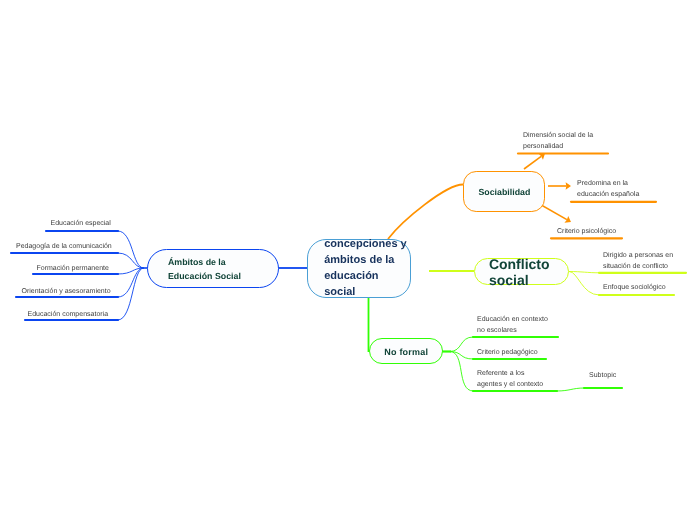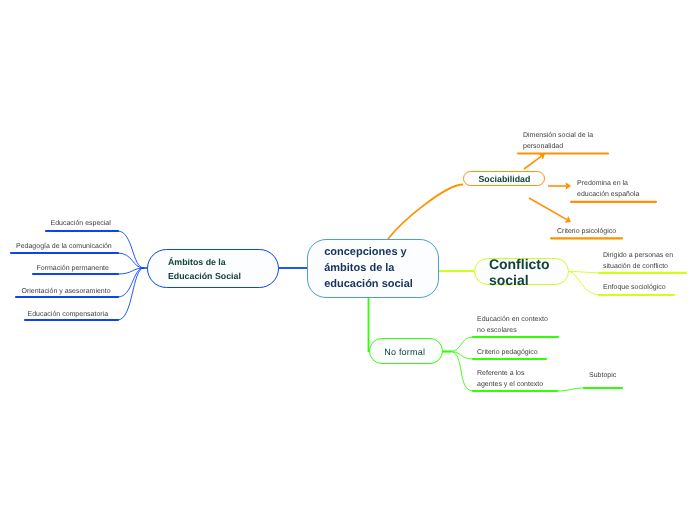--- a/index.html
+++ b/index.html
@@ -5,41 +5,41 @@
   html,body{margin:0;padding:0;}
   body{width:696px;height:520px;background:#ffffff;overflow:hidden;
        font-family:"Liberation Sans",sans-serif;-webkit-font-smoothing:antialiased;text-rendering:geometricPrecision;}
   #stage{position:relative;width:696px;height:520px;}
   svg.links{position:absolute;left:0;top:0;width:696px;height:520px;overflow:visible;}
 
   .node{position:absolute;box-sizing:border-box;display:flex;align-items:center;
         background:#fcfdfe;}
   .node .t{white-space:pre-line;transform:translateZ(0);}
 
-  #n-central{left:307.2px;top:238.6px;width:132px;height:59.4px;border:1.7px solid #4a9fd5;
+  #n-central{left:307.2px;top:238.6px;width:104px;height:59.4px;border:1.7px solid #4a9fd5;
              border-radius:19px;}
   #n-central .t{font-size:11px;font-weight:bold;color:#17325c;line-height:16px;
                 margin-left:16px;}
 
   #n-ambitos{left:146.5px;top:248.8px;width:132px;height:39.4px;border:1.5px solid #0b45f0;
              border-radius:19.7px;}
   #n-ambitos .t{font-size:8.8px;font-weight:bold;color:#114438;line-height:14px;
                 margin-left:20.5px;padding-top:2px;}
 
-  #n-soc{left:462.8px;top:170.6px;width:82px;height:15px;border:1.5px solid #ff9200;
+  #n-soc{left:462.8px;top:170.6px;width:82px;height:41px;border:1.5px solid #ff9200;
          border-radius:13.2px;}
   #n-soc .t{font-size:8.8px;font-weight:bold;color:#114438;margin-left:14.7px;padding-top:1px;}
 
   #n-conf{left:473.5px;top:257.5px;width:95.5px;height:27.2px;border:1.7px solid #cfff1a;
           border-radius:13.6px;}
   #n-conf .t{font-size:14px;font-weight:bold;color:#114438;margin-left:14.4px;padding-top:1px;}
 
   #n-nof{left:368.5px;top:338.2px;width:74.5px;height:26.3px;border:1.8px solid #31ff05;
          border-radius:13.2px;}
-  #n-nof .t{font-size:9px;font-weight:normal;color:#114438;margin-left:14.8px;letter-spacing:0.2px;padding-top:1px;}
+  #n-nof .t{font-size:9px;font-weight:bold;color:#114438;margin-left:14.8px;letter-spacing:0.2px;padding-top:1px;}
 
   .leaf{position:absolute;white-space:pre-line;font-size:7px;color:#404040;
         line-height:10.5px;transform:translateZ(0);}
 </style>
 </head>
 <body>
 
 <div id="stage">
   <svg class="links" viewBox="0 0 696 520">
     <g id="svg-links">

